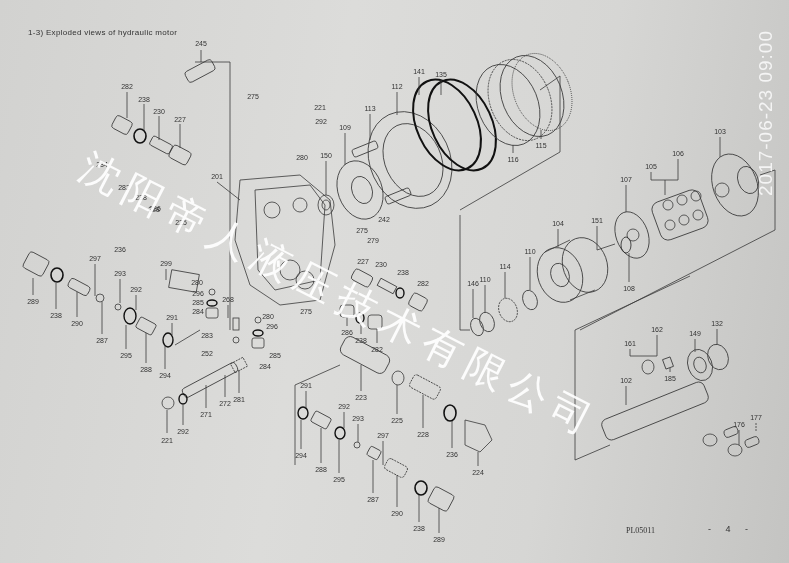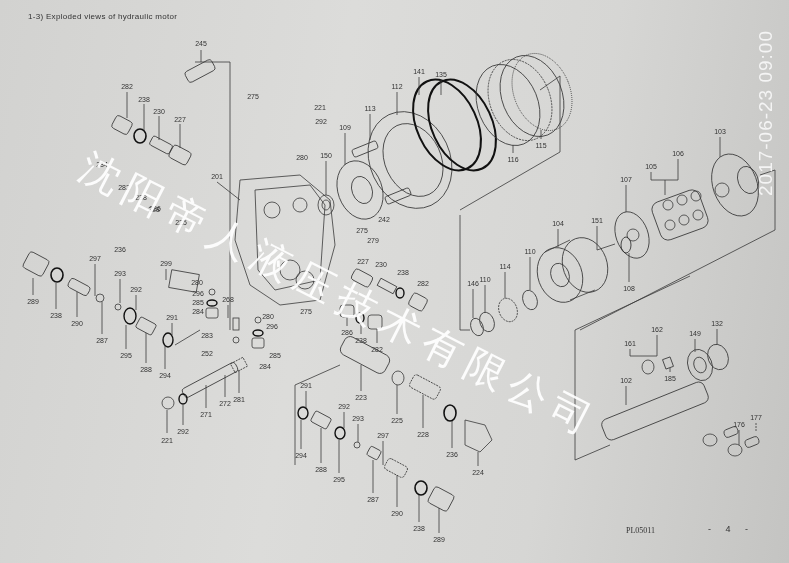--- a/index.html
+++ b/index.html
@@ -1,20 +1,20 @@
 <!DOCTYPE html>
 <html><head>
 <meta charset="utf-8">
 <style>
   html,body{margin:0;padding:0;}
   body{width:789px;height:563px;overflow:hidden;background:#c9c9c7;position:relative;font-family:"Liberation Sans",sans-serif;}
   #page{position:absolute;left:0;top:0;width:789px;height:563px;
     background:linear-gradient(100deg,#d2d2d0 0%,#dcdcda 40%,#d6d6d4 70%,#c4c4c2 100%);}
   #diagram{position:absolute;left:0;top:0;width:789px;height:563px;}
-  .title{position:absolute;left:28px;top:12px;font-size:8px;color:#333;letter-spacing:0.3px;}
+  .title{position:absolute;left:28px;top:28px;font-size:8px;color:#333;letter-spacing:0.3px;}
   .lbl{position:absolute;font-size:7px;color:#333;font-family:"Liberation Sans",sans-serif;transform:translate(-50%,-50%);white-space:nowrap;}
   .footer-code{position:absolute;left:626px;top:526px;font-size:8px;color:#333;font-family:"Liberation Serif",serif;}
   .footer-page{position:absolute;left:708px;top:524px;font-size:9px;color:#333;letter-spacing:6px;}
   .timestamp{position:absolute;left:766px;top:113px;transform:translate(-50%,-50%) rotate(-90deg);
      font-size:19px;color:#f4f4f4;white-space:nowrap;letter-spacing:1px;}
   .watermark{position:absolute;left:95px;top:140px;font-size:40px;color:rgba(255,255,255,0.92);
      font-family:"DejaVu Sans",sans-serif;transform-origin:0 0;transform:rotate(27deg);white-space:nowrap;letter-spacing:8px;font-weight:200;}
 </style>
 </head>
 <body>

